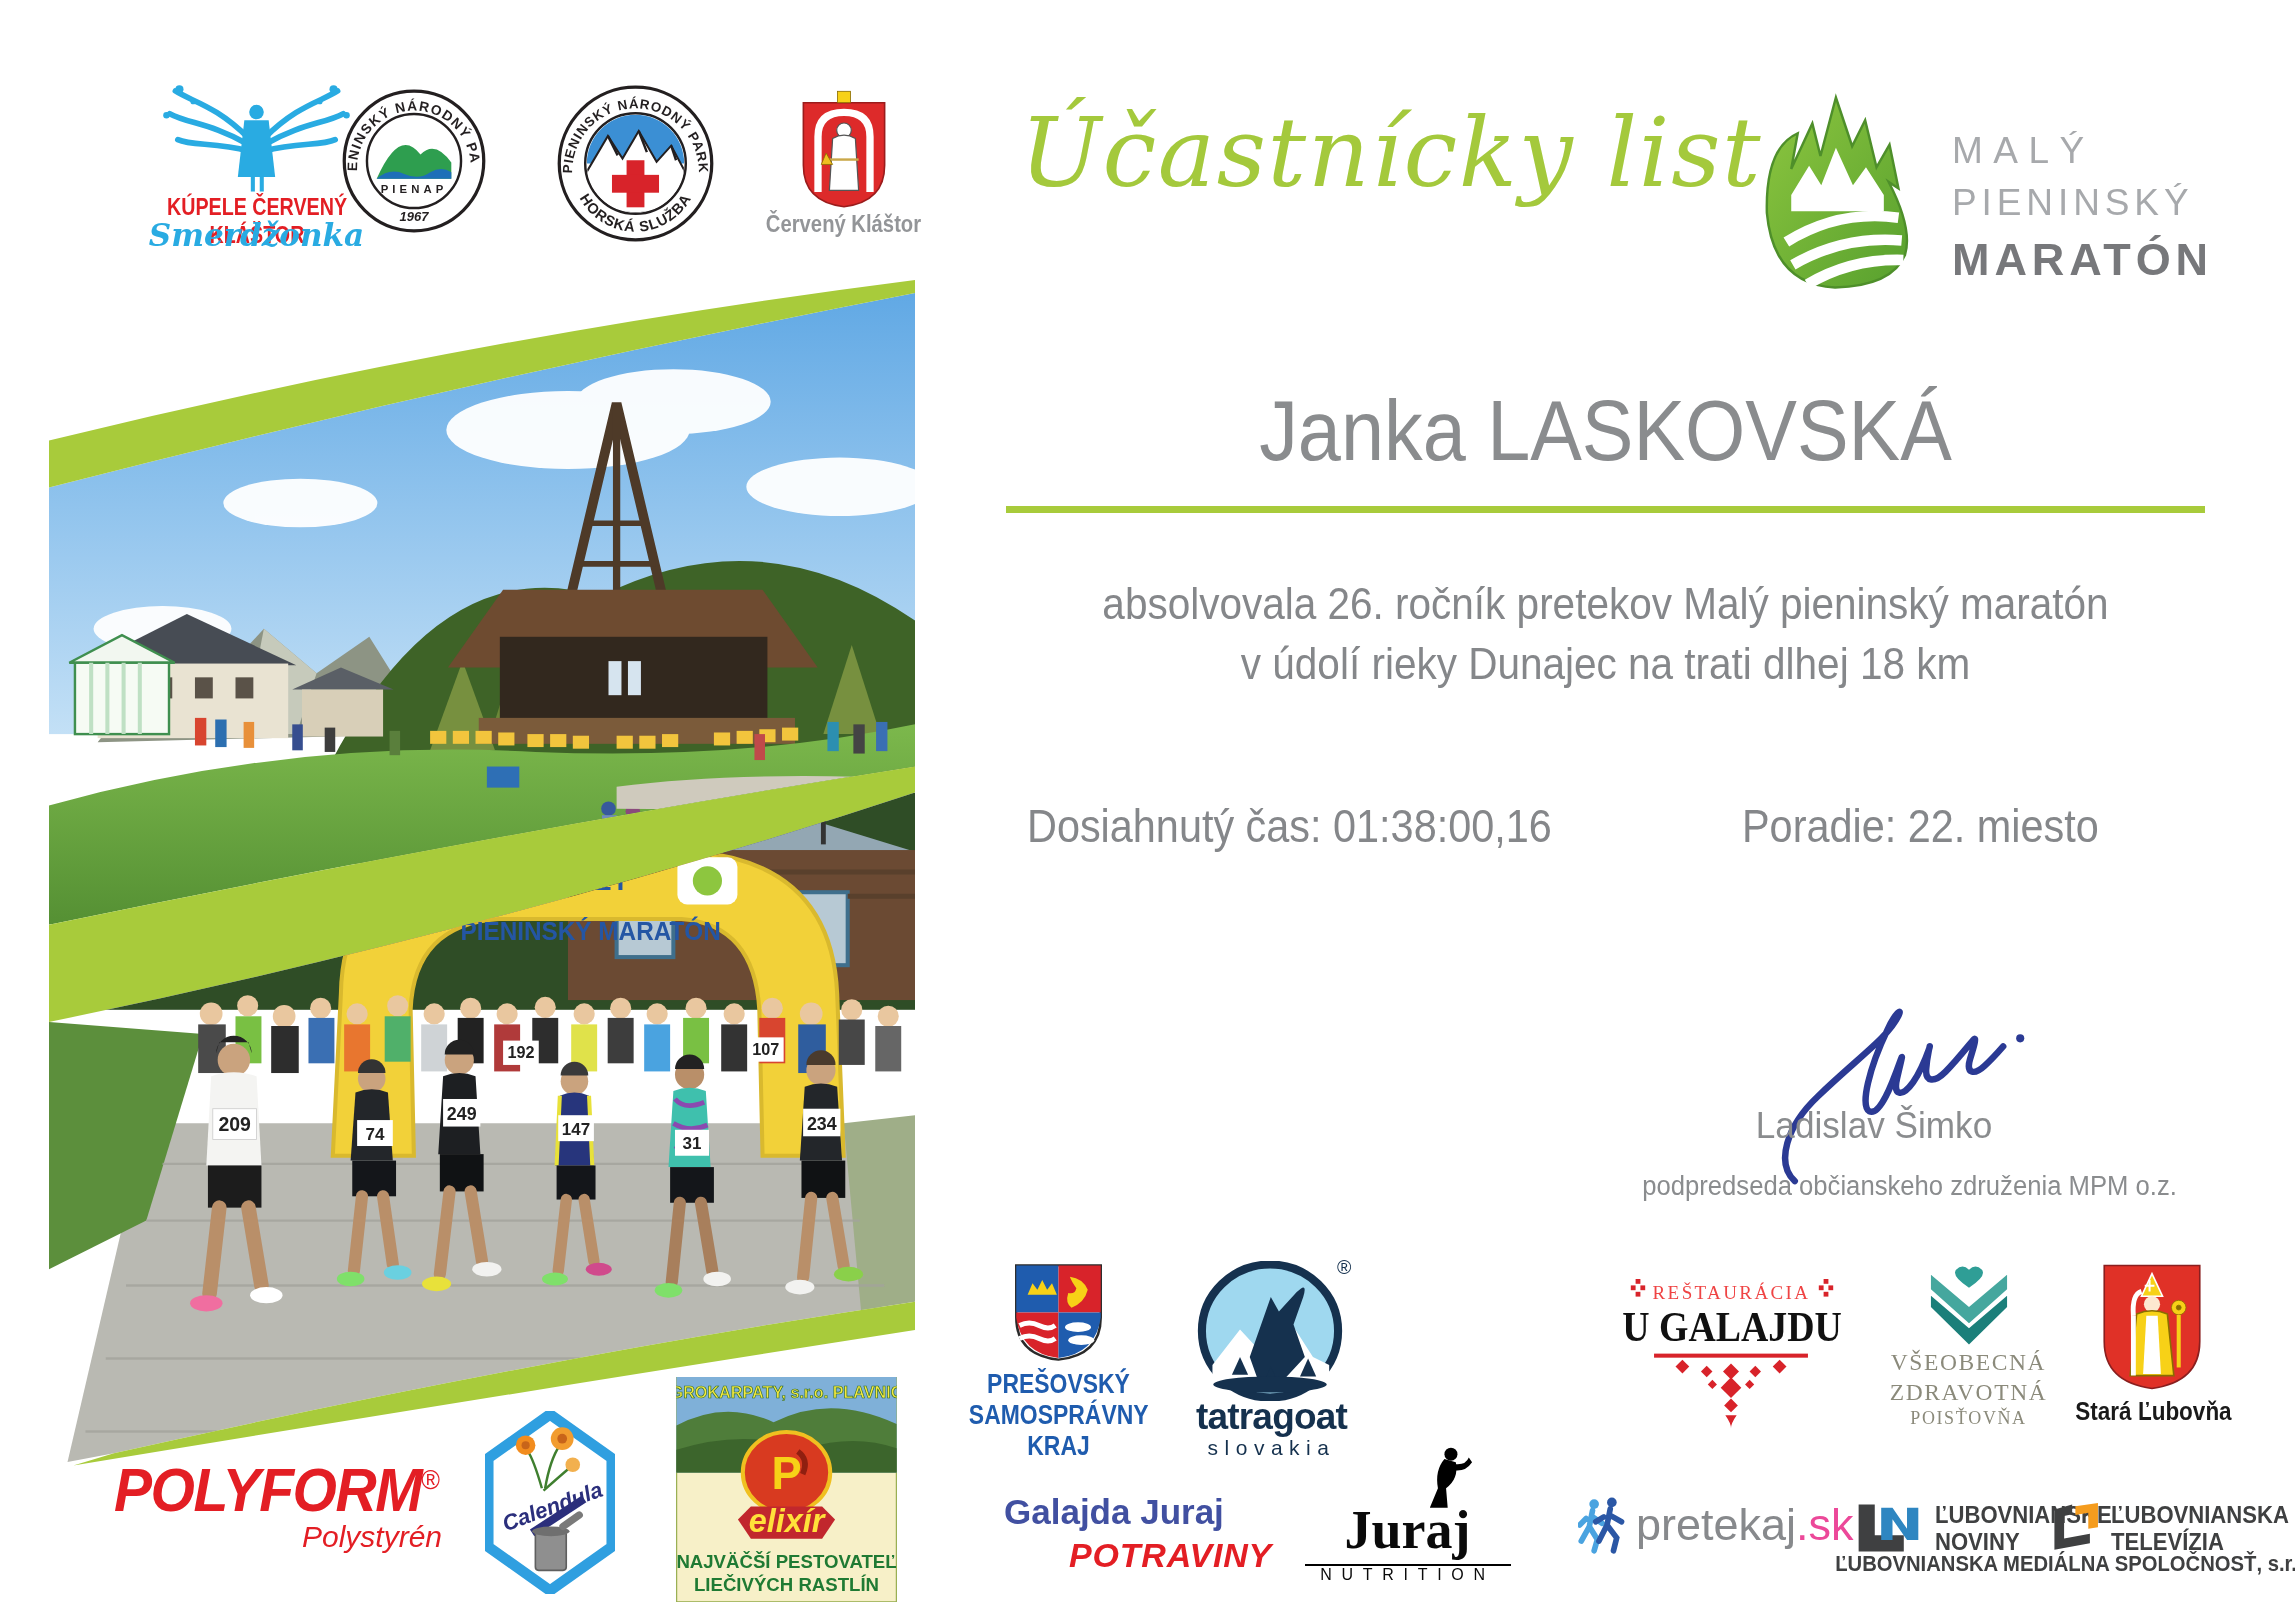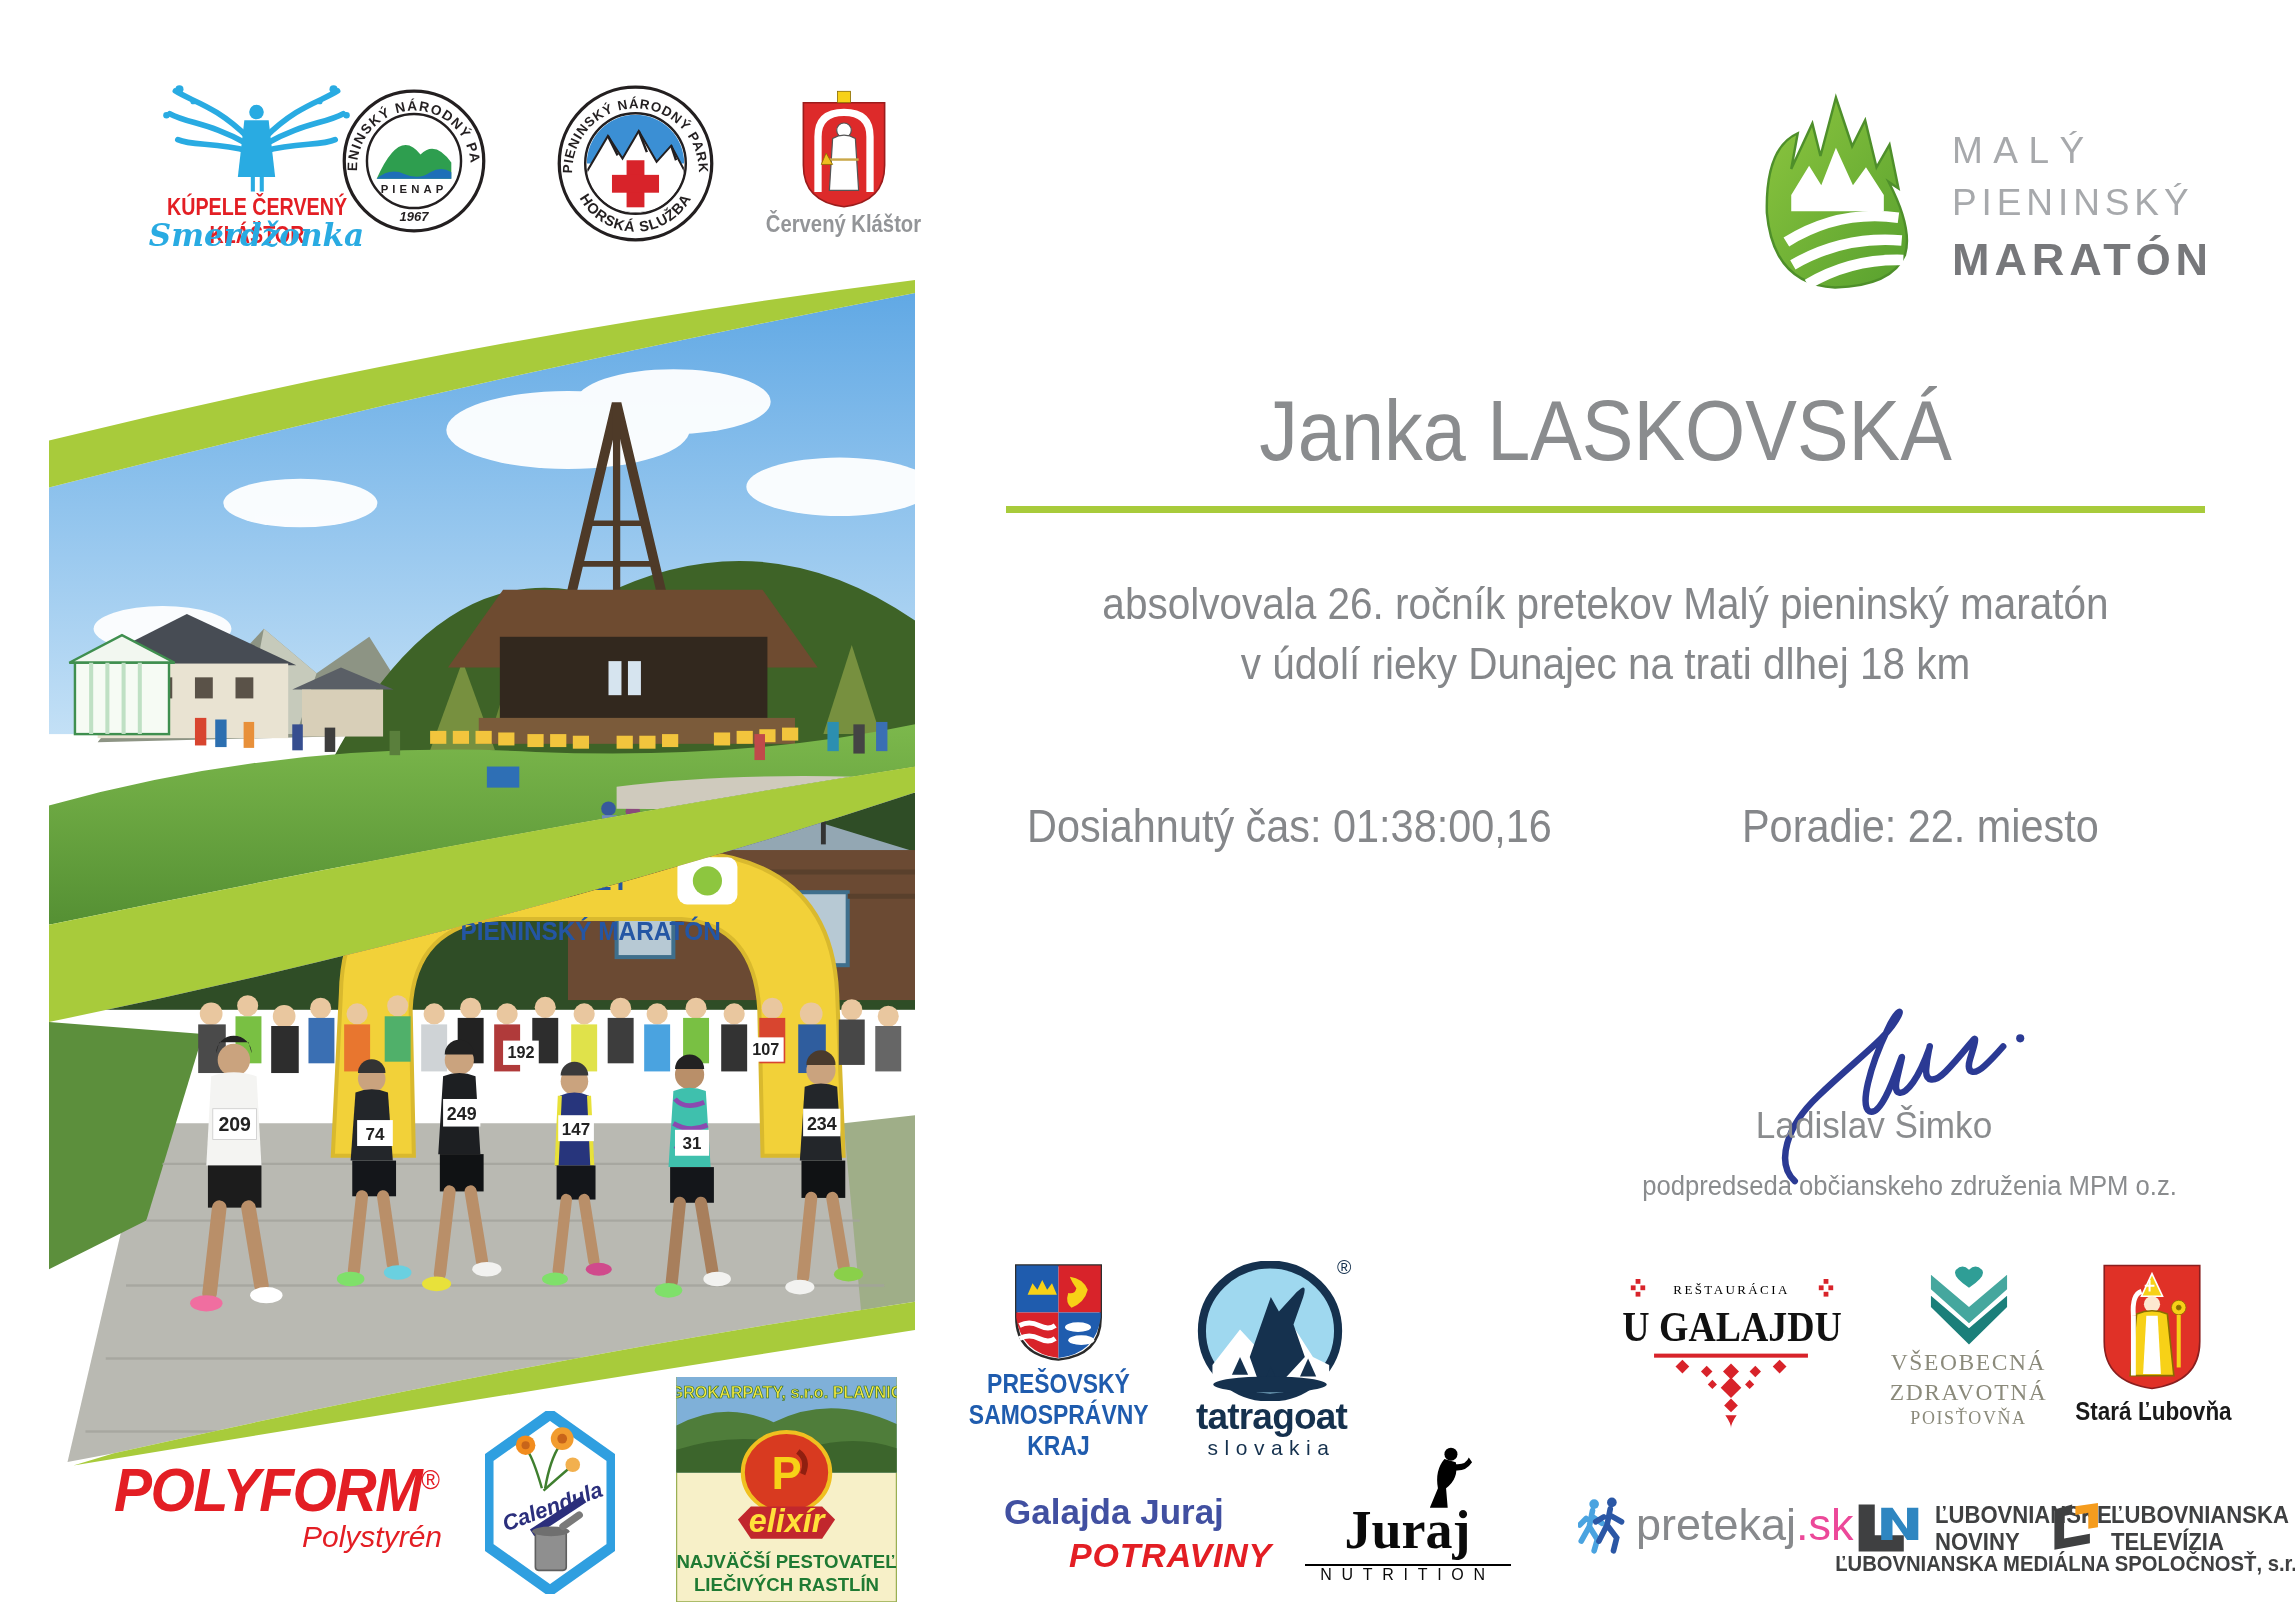--- a/index.html
+++ b/index.html
@@ -95,20 +95,21 @@
       <rect x="72" y="4" width="16" height="14" fill="#f7d117" stroke="#8a6d00"></rect>
       <path d="M48,128 V60 Q48,30 80,30 Q112,30 112,60 V128" fill="none" stroke="#fff" stroke-width="9"></path>
       <circle cx="80" cy="52" r="9" fill="#fff" stroke="#555" stroke-width="1.5"></circle>
       <path d="M66,62 Q80,54 94,62 L98,126 H62 Z" fill="#fff" stroke="#555" stroke-width="1.5"></path>
       <path d="M62,88 H98" stroke="#caa84a" stroke-width="3"></path>
       <path d="M58,80 l-6,14 h14 Z" fill="#f0c020" stroke="#8a6d00"></path>
     </svg>
     <div class="abs ctr nowrap" style="left:-37px;top:123px;width:203px;font-size:23px;font-weight:bold;color:#939598;transform:scaleX(.88);">Červený Kláštor</div>
   </div>
 
+  <div class="abs script nowrap" style="left:1020px;top:97px;width:673px;font-size:96px;color:#a4c93c;letter-spacing:1.6px;">Účastnícky list</div>
 
   <svg class="abs" style="left:1744px;top:91px;" width="183" height="199" viewBox="0 0 225 245">
     <defs>
         <linearGradient id="leafG" x1="0" y1="0" x2="1" y2="1">
       <stop offset="0" stop-color="#8dc63f"></stop>
           <stop offset="1" stop-color="#57a02e"></stop>
         </linearGradient>
       </defs>
     <path d="M28,150 Q26,70 66,52 L58,96 L84,40 L94,80 L113,8 L133,68 L149,36 L163,94 L179,66 L190,120 L178,112 Q208,170 198,202 Q182,240 112,242 Q36,238 28,150 Z" fill="url(#leafG)" stroke="#4e8f2a" stroke-width="3"></path>
     <polygon points="58,128 80,92 95,116 113,70 134,116 150,94 172,128 172,148 58,148" fill="#fff"></polygon>
@@ -504,21 +505,21 @@
         </g>
       <ellipse cx="95" cy="152" rx="70" ry="10" fill="#15314e"></ellipse>
     </svg>
     <div class="abs" style="left:151px;top:0;font-size:19.5px;color:#15314e;">®</div>
     <div class="abs ctr nowrap" style="left:-16px;top:140px;width:203px;font-size:37px;font-weight:bold;color:#15314e;letter-spacing:-0.8px;">tatragoat</div>
     <div class="abs ctr nowrap" style="left:-16px;top:180px;width:203px;font-size:21px;color:#15314e;letter-spacing:6.5px;">slovakia</div>
   </div>
 
 
   <div class="abs" style="left:1622px;top:1282px;width:219px;">
-    <div class="abs ctr nowrap serif" style="left:0;top:0;width:219px;font-size:13px;letter-spacing:2.4px;color:#000000;">REŠTAURÁCIA</div>
+    <div class="abs ctr nowrap serif" style="left:0;top:0;width:219px;font-size:19px;letter-spacing:2.4px;color:#ef4444;">REŠTAURÁCIA</div>
     <svg class="abs" style="left:6.5px;top:-3.2px;" width="18" height="24" viewBox="0 0 22 30">
         <g fill="#d8232a">
           <rect x="8" y="0" width="6" height="6"></rect>
           <rect x="2" y="8" width="6" height="6"></rect>
           <rect x="14" y="8" width="6" height="6"></rect>
           <rect x="8" y="16" width="6" height="6"></rect>
         </g>
       </svg>
     <svg class="abs" style="left:195px;top:-3.2px;" width="18" height="24" viewBox="0 0 22 30">
         <g fill="#d8232a">

